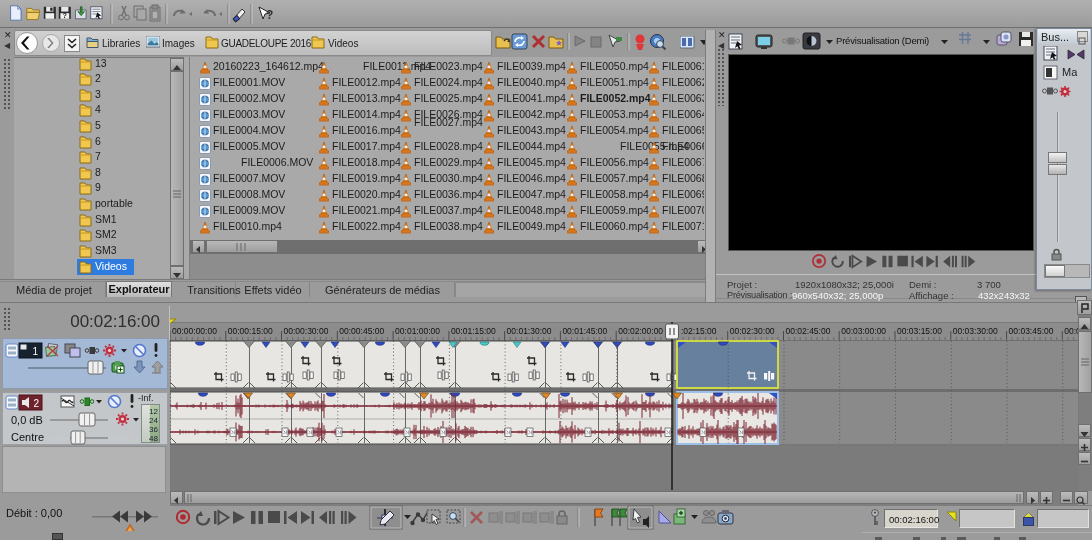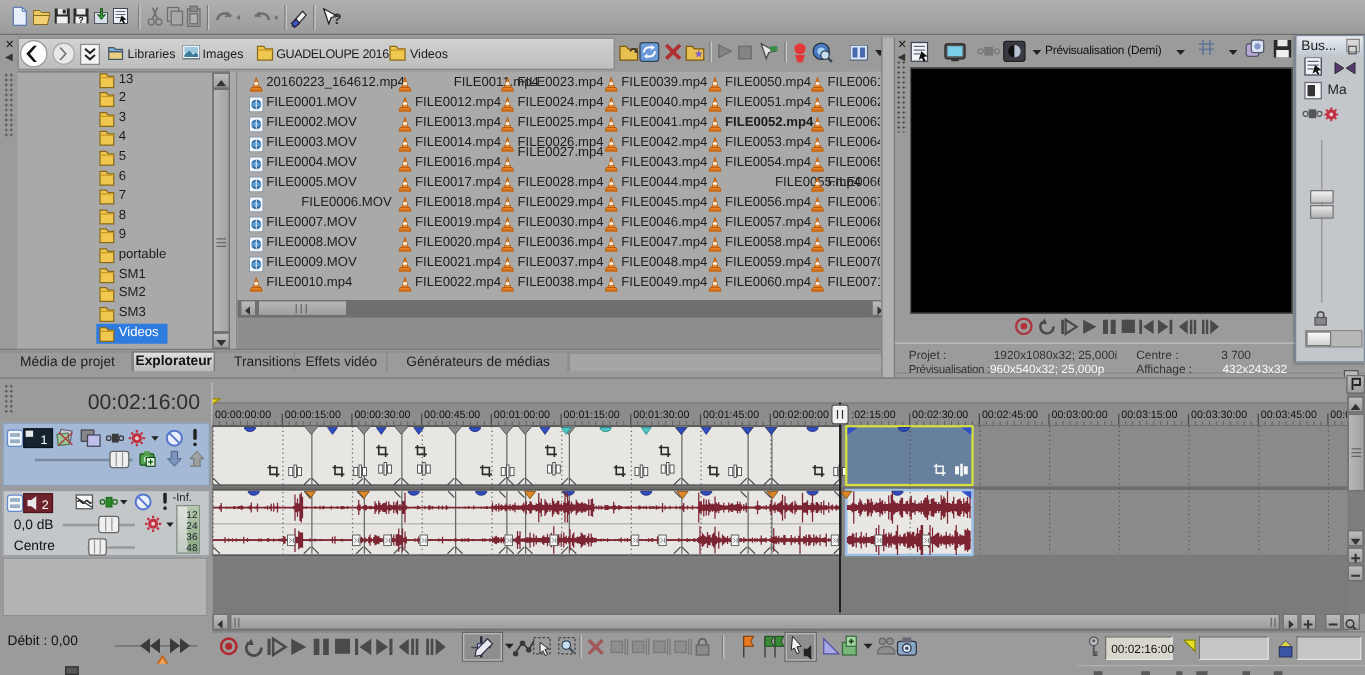--- a/index.html
+++ b/index.html
@@ -816,21 +816,21 @@
         <g transform="translate(170,2)" fill="#4a4a4a">
           <rect x="0" y="0" width="2.2" height="13"></rect>
           <rect x="3.5" y="0" width="2.2" height="13"></rect>
           <path d="M7.5 0l8 6.5-8 6.5z"></path>
         </g>
       </g>
     </svg>
     <div class="abs" style="left:716px;top:274px;width:376px;height:1px;background:#c2c2c2;"></div>
     <div class="txt" style="left:727px;top:279px;font-size:9.5px;color:#333;font-weight:normal;">Projet :</div>
     <div class="txt" style="left:795px;top:279px;font-size:9.5px;color:#333;font-weight:normal;">1920x1080x32; 25,000i</div>
-    <div class="txt" style="left:909px;top:279px;font-size:9.5px;color:#333;font-weight:normal;">Centre :</div>
+    <div class="txt" style="left:909px;top:279px;font-size:9.5px;color:#333;font-weight:normal;">Demi :</div>
     <div class="txt" style="left:977px;top:279px;font-size:9.5px;color:#333;font-weight:normal;">3 700</div>
     <div class="txt" style="left:727px;top:290px;font-size:9.2px;color:#333;font-weight:normal;letter-spacing:-0.25px;">Prévisualisation :</div>
     <div class="txt" style="left:792px;top:290px;font-size:9.5px;color:#f8f8f8;font-weight:normal;">960x540x32; 25,000p</div>
     <div class="txt" style="left:909px;top:290px;font-size:9.5px;color:#333;font-weight:normal;">Affichage :</div>
     <div class="txt" style="left:978px;top:290px;font-size:9.5px;color:#f8f8f8;font-weight:normal;">432x243x32</div>
     <div class="abs" style="left:1036px;top:28px;width:56px;height:262px;background:#c3c7cb;border:1px solid #7a8a9a;box-shadow:-1px 1px 2px rgba(0,0,0,0.3);"></div>
     <div class="abs" style="left:1038px;top:29px;width:52px;height:15px;background:linear-gradient(#e8edf2,#c2cbd4);"></div>
     <div class="txt" style="left:1041px;top:31px;font-size:11px;color:#222;font-weight:normal;">Bus...</div>
     <div class="abs" style="left:1077px;top:31px;width:11px;height:11px;background:#d8d8d8;border:1px solid #888;"><svg width="9" height="9">
         <rect x="1" y="1" width="6" height="6" fill="none" stroke="#555"></rect>

